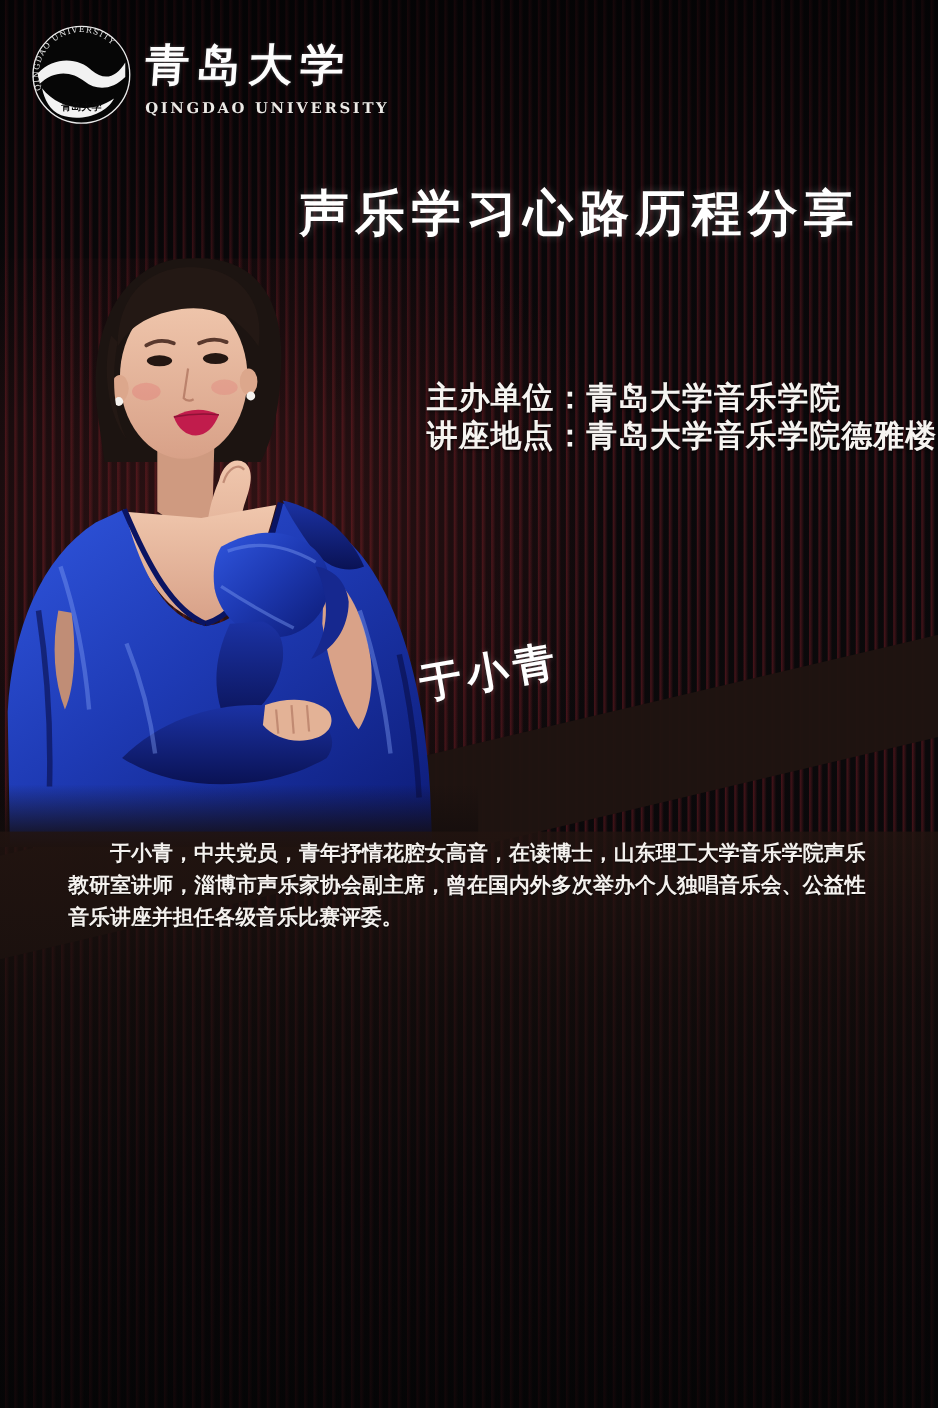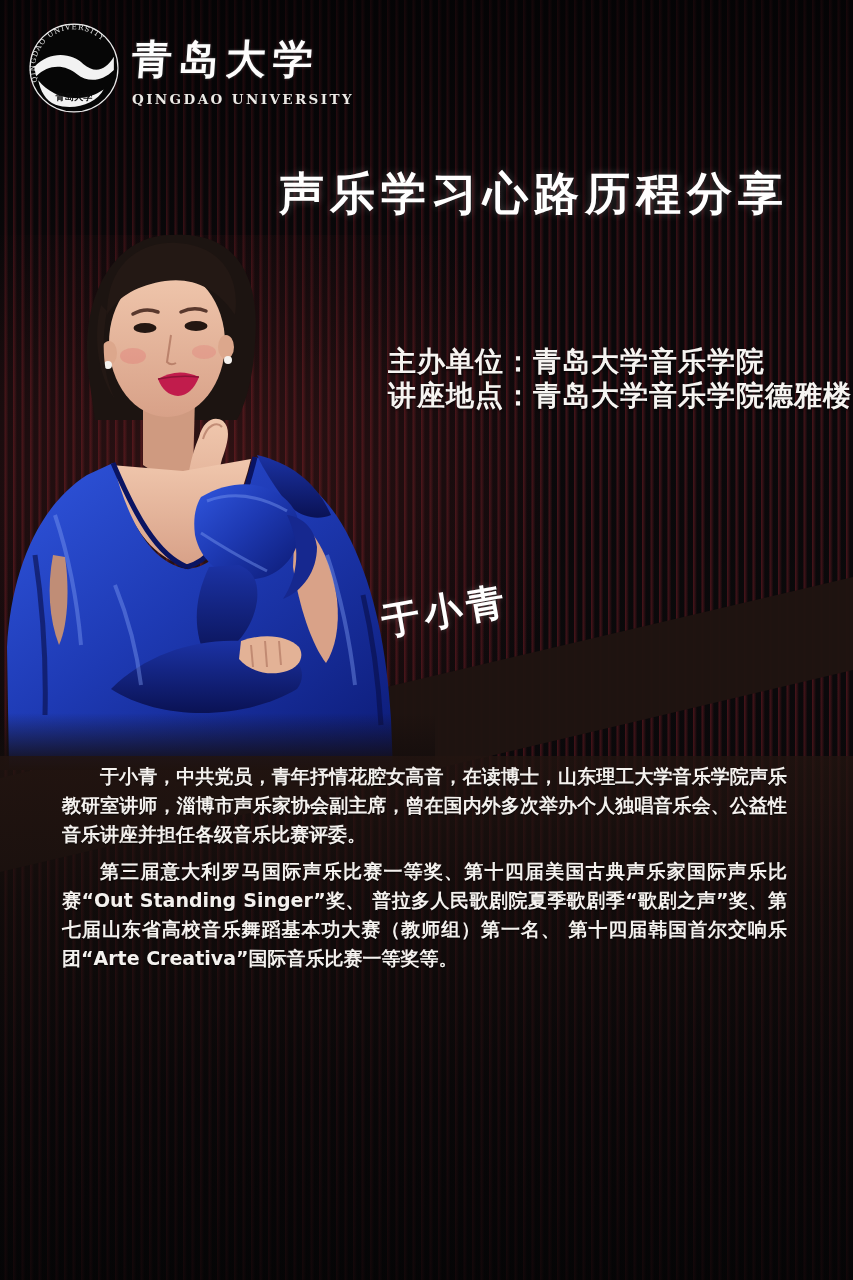--- a/index.html
+++ b/index.html
@@ -46,21 +46,21 @@
     font-family:"DejaVu Serif",serif;transform:skewX(-4deg);white-space:nowrap;
     text-shadow:0 0 3px rgba(255,255,255,0.25);
   }
   .wordmark-en{
     color:#eceae6;font-size:13.5px;letter-spacing:2.4px;margin-top:4px;
     font-family:"DejaVu Serif",serif;font-weight:700;white-space:nowrap;
   }
   
   .main-title{
     position:absolute;left:272px;top:164px;width:524px;z-index:7;
-    text-align:center;color:#ffffff;font-size:45px;font-weight:800;
+    color:#ffffff;font-size:45px;font-weight:800;
     letter-spacing:6px;white-space:nowrap;
     text-shadow:0 0 8px rgba(255,255,255,0.22);
   }
   .title-bar{
     position:absolute;left:283px;top:231px;width:507px;height:11px;z-index:7;
     background:linear-gradient(90deg,
       #ef7b2b 0%,#e0циг 0%,#e06f24 10%,#a24e18 24%,#4a280c 38%,
       #221205 48%,#241306 58%,#6f3b11 72%,#c5601e 86%,#ef7b2b 100%);
     border-radius:2px;
   }
@@ -203,16 +203,15 @@
 
   <div class="event-info">
     <div><span>主办单位：</span><span>青岛大学音乐学院</span></div>
     <div><span>讲座地点：</span><span>青岛大学音乐学院德雅楼103</span></div>
   </div>
 
   <div class="speaker-name">于小青</div>
 
   <div class="bio">
     <p>于小青，中共党员，青年抒情花腔女高音，在读博士，山东理工大学音乐学院声乐教研室讲师，淄博市声乐家协会副主席，曾在国内外多次举办个人独唱音乐会、公益性音乐讲座并担任各级音乐比赛评委。</p>
-    <p>第三届意大利罗马国际声乐比赛一等奖、第十四届美国古典声乐家国际声乐比赛“Out Standing Singer”奖、 普拉多人民歌剧院夏季歌剧季“歌剧之声”奖、第七届山东省高校音乐舞蹈基本功大赛（教师组）第一名、 第十四届韩国首尔交响乐团“Arte Creativa”国际音乐比赛一等奖等。</p>
   </div>
 
 </div>
 
 </body></html>

